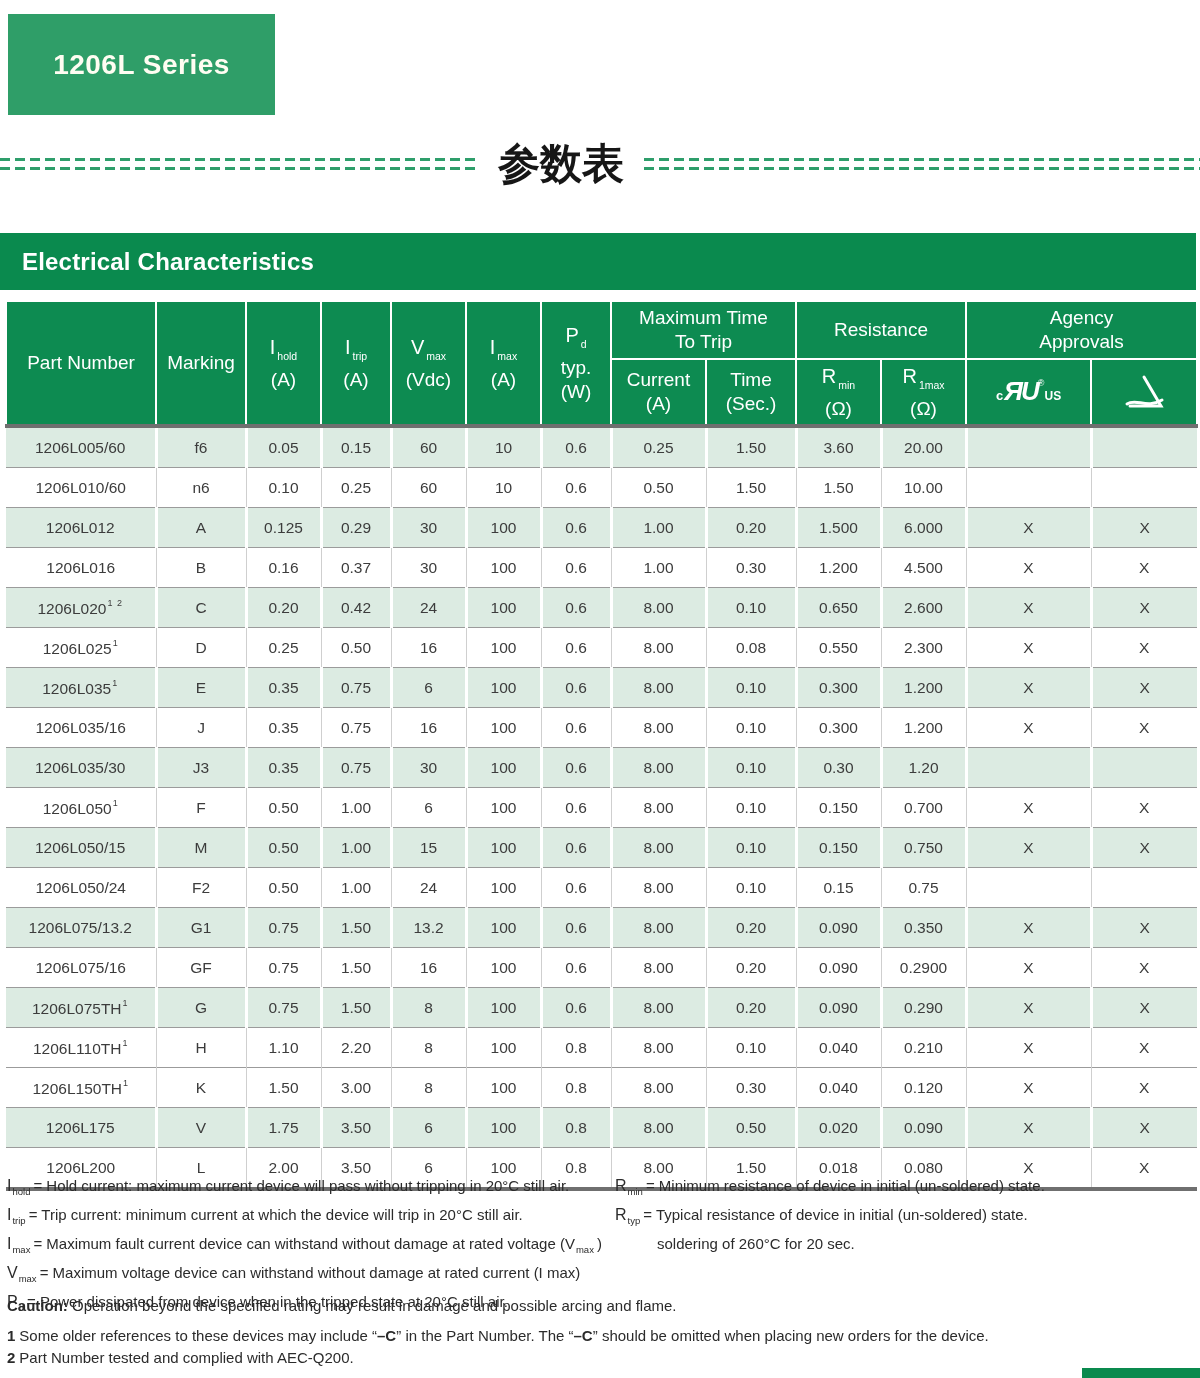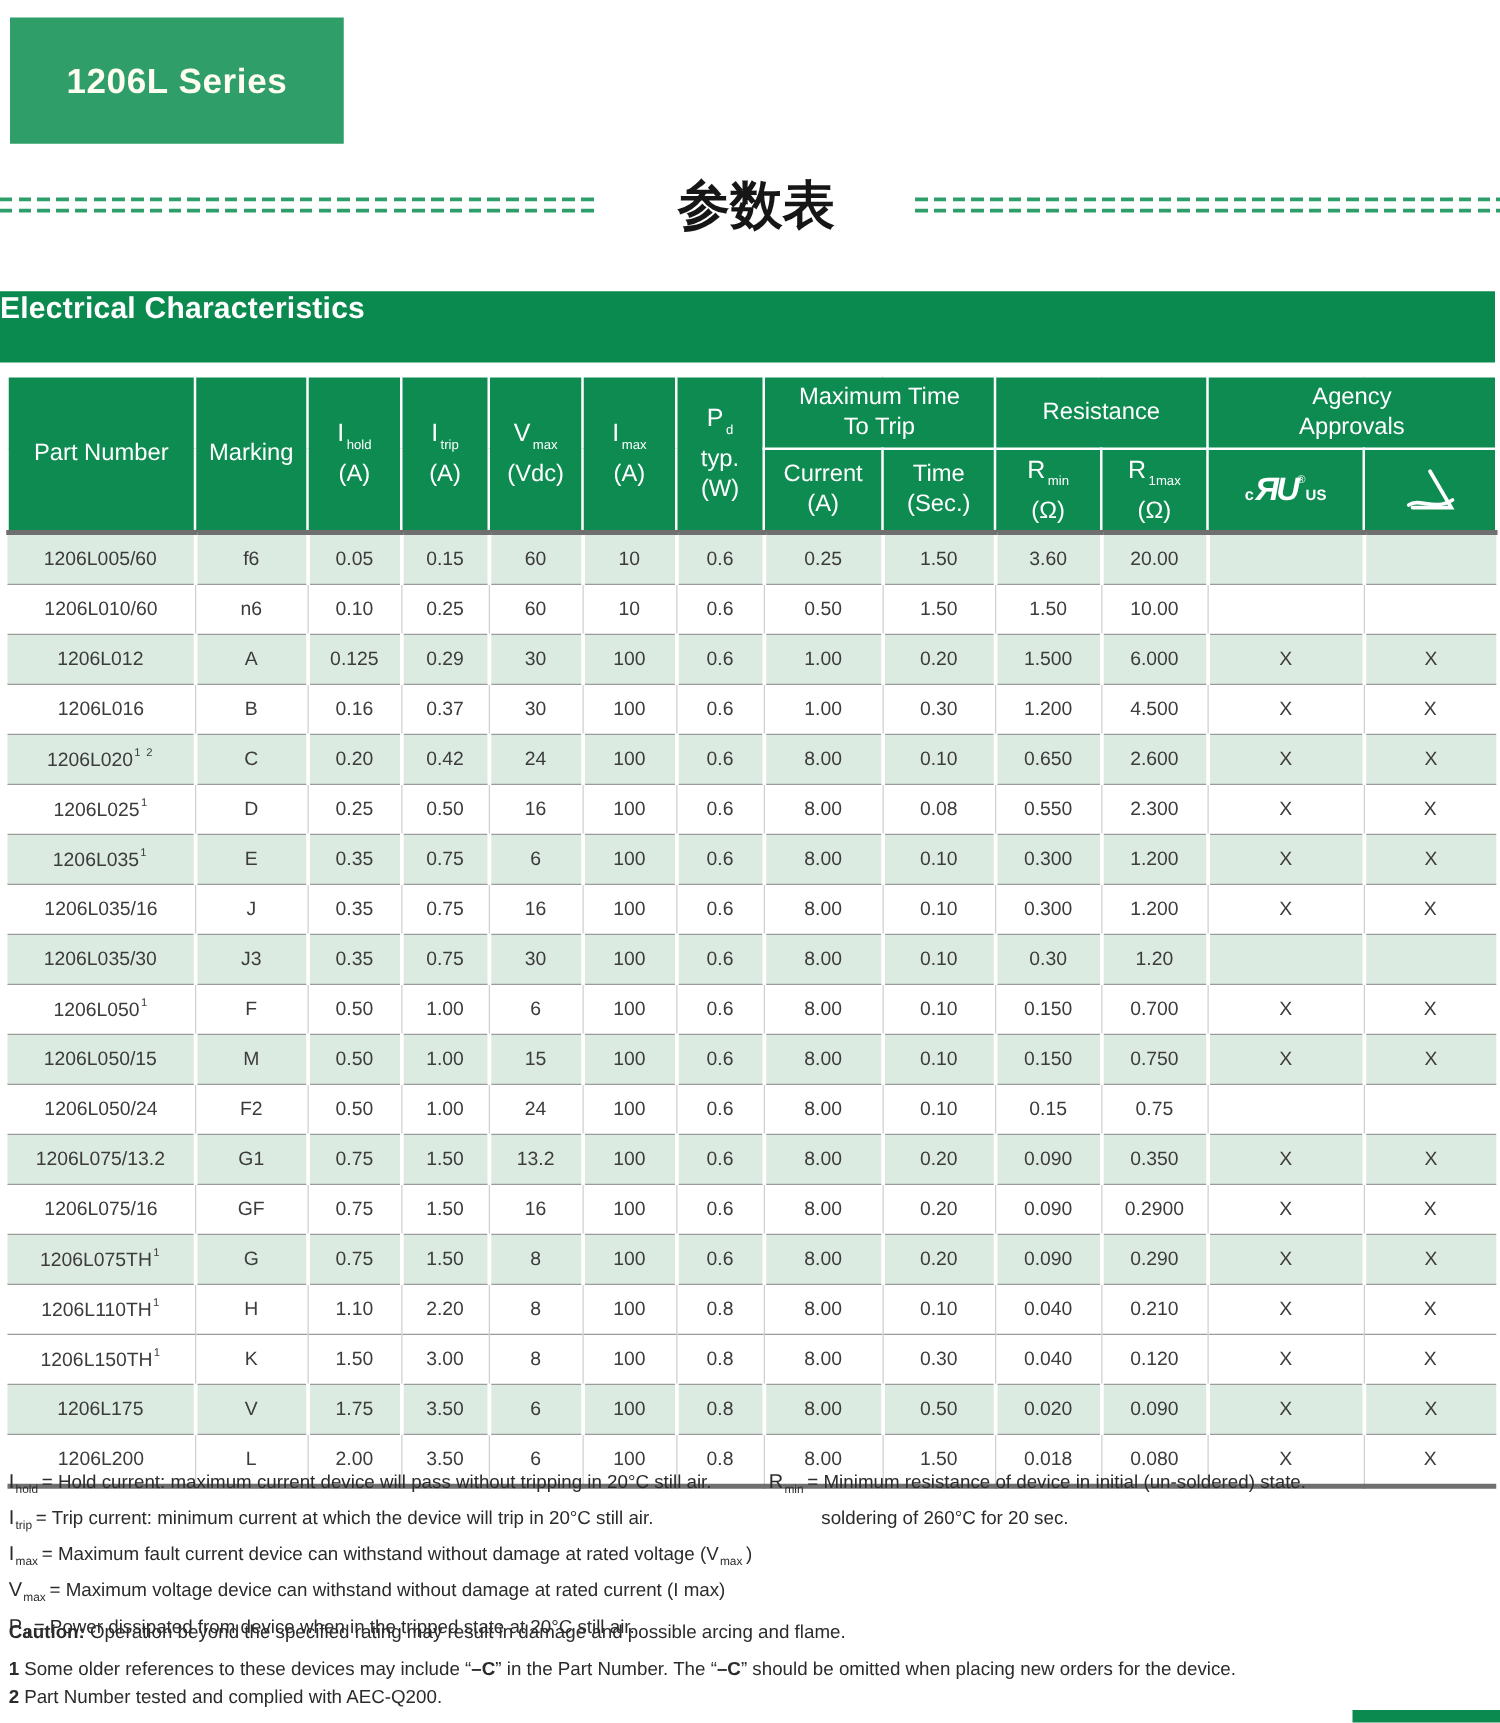--- a/index.html
+++ b/index.html
@@ -4,33 +4,33 @@
 <style>
   html,body{margin:0;padding:0;background:#fff;}
   body{width:1200px;height:1378px;position:relative;font-family:"Liberation Sans",sans-serif;color:#2b2b2b;overflow:hidden;}
 
   
   .badge{position:absolute;left:8px;top:14px;width:267px;height:101px;background:#2f9e68;
          display:flex;align-items:center;justify-content:center;color:#fffdf2;
          font-size:28px;font-weight:bold;letter-spacing:.5px;}
 
   
-  .band{position:absolute;left:0;top:134px;width:1200px;height:60px;display:flex;align-items:center;gap:44px;}
+  .band{position:absolute;left:0;top:134px;width:1200px;height:60px;display:flex;align-items:center;}
   .dash{height:12px;
         background:
           repeating-linear-gradient(90deg,#2e9e6b 0 10px,transparent 10px 15px) top/100% 3px no-repeat,
           repeating-linear-gradient(90deg,#2e9e6b 0 10px,transparent 10px 15px) bottom/100% 3px no-repeat;}
   .dash.left{width:478px;}
   .dash.right{flex:1;}
   .cn-title{font-size:42px;font-weight:600;color:#161616;margin:0 20px;white-space:nowrap;
             font-family:"DejaVu Sans",sans-serif;}
 
   
   .ec-bar{position:absolute;left:0;top:233px;width:1196px;height:57px;background:#0a8a4e;
-          display:flex;align-items:flex-start;box-sizing:border-box;padding-left:0;}
+          display:flex;align-items:center;box-sizing:border-box;padding-left:22px;}
   .ec-bar span{color:#fff;font-size:24px;font-weight:bold;letter-spacing:.2px;}
 
   
   .tablewrap{position:absolute;left:5px;top:300px;width:1191px;}
   table{border-collapse:collapse;width:100%;table-layout:fixed;border-bottom:4px solid #6f6f6f;}
   col.c0{width:150px}col.c1{width:90px}col.c2{width:75px}col.c3{width:70px}col.c4{width:75px}
   col.c5{width:75px}col.c6{width:70px}col.c7{width:95px}col.c8{width:90px}col.c9{width:85px}
   col.c10{width:85px}col.c11{width:125px}col.c12{width:106px}
 
   thead th{background:#0d8b51;color:#fff;border:2px solid #fff;font-weight:normal;
@@ -433,20 +433,21 @@
 <div class="footnotes">
   <div class="fn-col-left" id="fn-left">
       <div class="fn-line"><span class="fn-sym">I<span class="fn-sub">hold</span></span><span>= Hold current: maximum current device will pass without tripping in 20°C still air.</span></div>
       <div class="fn-line"><span class="fn-sym">I<span class="fn-sub">trip</span></span><span>= Trip current: minimum current at which the device will trip in 20°C still air.</span></div>
       <div class="fn-line"><span class="fn-sym">I<span class="fn-sub">max</span></span><span>= Maximum fault current device can withstand without damage at rated voltage </span><span>(V<span class="fn-sub">max</span>)</span></div>
       <div class="fn-line"><span class="fn-sym">V<span class="fn-sub">max</span></span><span>= Maximum voltage device can withstand without damage at rated current (I max)</span></div>
       <div class="fn-line"><span class="fn-sym">P<span class="fn-sub">d</span></span><span>= Power dissipated from device when in the tripped state at 20°C still air.</span></div>
     </div>
   <div class="fn-col-right" id="fn-right">
       <div class="fn-line"><span class="fn-sym">R<span class="fn-sub">min</span></span><span>= Minimum resistance of device in initial (un-soldered) state.</span></div>
+      <div class="fn-line"><span class="fn-sym">R<span class="fn-sub">typ</span></span><span>= Typical resistance of device in initial (un-soldered) state.</span></div>
       <div class="fn-line fn-wrap2">soldering of 260°C for 20 sec.</div>
     </div>
 </div>
 
 <div class="caution">
   <b>Caution:</b><span> Operation beyond the specified rating may result in damage and possible arcing and flame.</span>
 </div>
 
 <div class="notes" id="notes">
     <div class="note-line"><span class="note-num">1</span><span>Some older references to these devices may include “</span><b>–C</b><span>” in the Part Number. The “</span><b>–C</b><span>” should be omitted when placing new orders for the device.</span></div>

